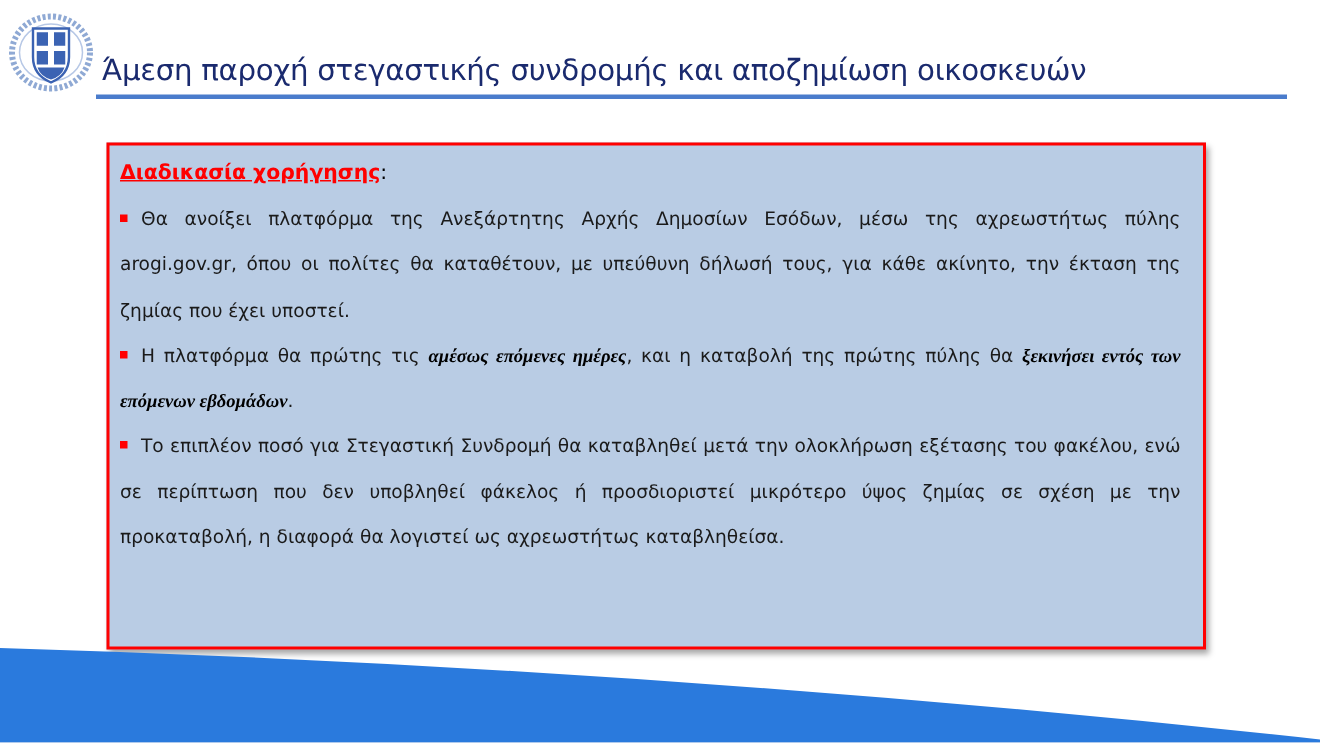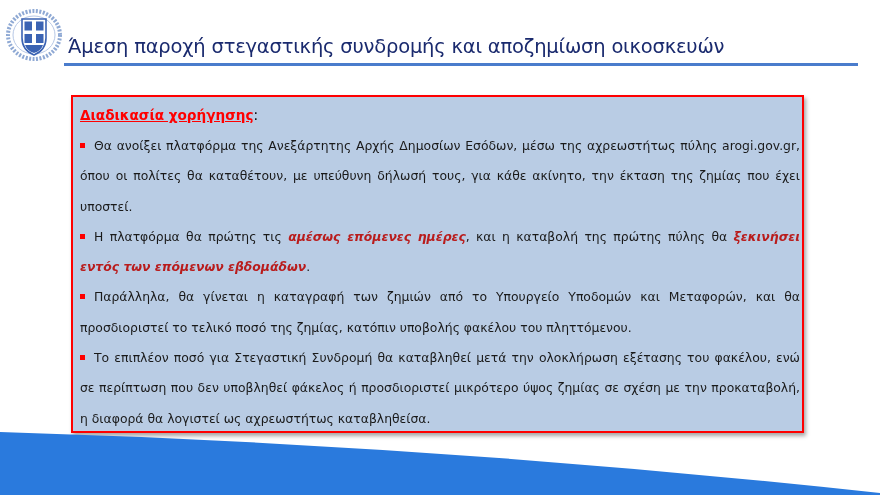--- a/index.html
+++ b/index.html
@@ -1,25 +1,25 @@
 <!DOCTYPE html>
 <html><head>
 <meta charset="utf-8">
 <style>
   html,body{margin:0;padding:0;}
   body{width:880px;height:495px;position:relative;overflow:hidden;background:#ffffff;font-family:"DejaVu Sans","Liberation Sans",sans-serif;}
   .emblem{position:absolute;left:5px;top:8px;width:58px;height:54px;}
   .title{position:absolute;left:68px;top:35px;font-size:19.5px;color:#1a2a6e;white-space:nowrap;letter-spacing:-0.2px;text-align:center;}
   .title-rule{position:absolute;left:64px;top:63px;width:794px;height:3px;background:#4a7ccc;}
-  .box{position:absolute;left:71px;top:95px;width:733px;height:338px;background:#b9cce4;border:2px solid #ff0000;box-shadow:2px 3px 4px rgba(0,0,0,0.35);box-sizing:border-box;padding:4px 2px 0 7px;}
+  .box{position:absolute;left:71px;top:95px;width:733px;height:338px;background:#b9cce4;border:2px solid #ff0000;box-shadow:2px 3px 4px rgba(0,0,0,0.35);box-sizing:border-box;padding:4px 15px 0 7px;}
   .heading{font-size:13.6px;line-height:29px;height:30px;color:#000;}
   .heading .ht{color:#ff0000;text-decoration:underline;font-weight:bold;}
   .para{font-size:12.4px;line-height:30.3px;color:#1a1a1a;text-align:justify;text-align-last:left;}
   .bullet{display:inline-block;width:5px;height:5px;background:#ff0000;margin-right:9px;vertical-align:2px;}
-  .em-red{color:#b91c1c;font-style:italic;font-weight:bold;}
+  .em-red{color:#000000;font-style:italic;font-weight:bold;font-family:Liberation Serif, serif;}
   .it{}
   .wave{position:absolute;left:0;top:425px;width:880px;height:70px;}
 </style>
 </head>
 <body>
 
 <svg class="emblem" viewBox="0 0 58 54">
   <ellipse cx="29" cy="27" rx="26" ry="24" fill="none" stroke="#8fa9d4" stroke-width="4" stroke-dasharray="2 1.5"></ellipse>
   <ellipse cx="29" cy="27" rx="21" ry="19" fill="none" stroke="#b7c8e6" stroke-width="1"></ellipse>
   <path d="M17 11 H41 V30 Q41 42 29 47 Q17 42 17 30 Z" fill="#ffffff" stroke="#3b63b3" stroke-width="1.6"></path>
@@ -37,23 +37,20 @@
   <div class="heading"><span class="ht">Διαδικασία χορήγησης</span><span>:</span></div>
 
   <div class="para">
     <span class="bullet"></span><span>Θα ανοίξει πλατφόρμα της Ανεξάρτητης Αρχής Δημοσίων Εσόδων, μέσω της αχρεωστήτως πύλης arogi.gov.gr, όπου οι πολίτες θα καταθέτουν, με υπεύθυνη δήλωσή τους, για κάθε ακίνητο, την </span><span class="it">έκταση της ζημίας</span><span> που έχει υποστεί.</span>
   </div>
 
   <div class="para">
     <span class="bullet"></span><span>Η πλατφόρμα θα πρώτης τις </span><span class="em-red">αμέσως επόμενες ημέρες</span><span>, και η καταβολή της πρώτης πύλης θα </span><span class="em-red">ξεκινήσει εντός των επόμενων εβδομάδων</span><span>.</span>
   </div>
 
-  <div class="para">
-    <span class="bullet"></span><span>Παράλληλα, θα γίνεται η καταγραφή των ζημιών από το Υπουργείο Υποδομών και Μεταφορών, και θα προσδιοριστεί το τελικό ποσό της ζημίας, κατόπιν υποβολής φακέλου του πληττόμενου.</span>
-  </div>
 
   <div class="para">
     <span class="bullet"></span><span>Το επιπλέον ποσό για Στεγαστική Συνδρομή θα καταβληθεί μετά την ολοκλήρωση εξέτασης του φακέλου, ενώ σε περίπτωση που δεν υποβληθεί φάκελος ή προσδιοριστεί μικρότερο ύψος ζημίας σε σχέση με την προκαταβολή, η διαφορά θα λογιστεί ως αχρεωστήτως καταβληθείσα.</span>
   </div>
 </div>
 
 <svg class="wave" viewBox="0 0 880 70" preserveAspectRatio="none">
   <path d="M0 7 Q440 20 880 68 L880 70 L0 70 Z" fill="#2a7add"></path>
 </svg>
 

